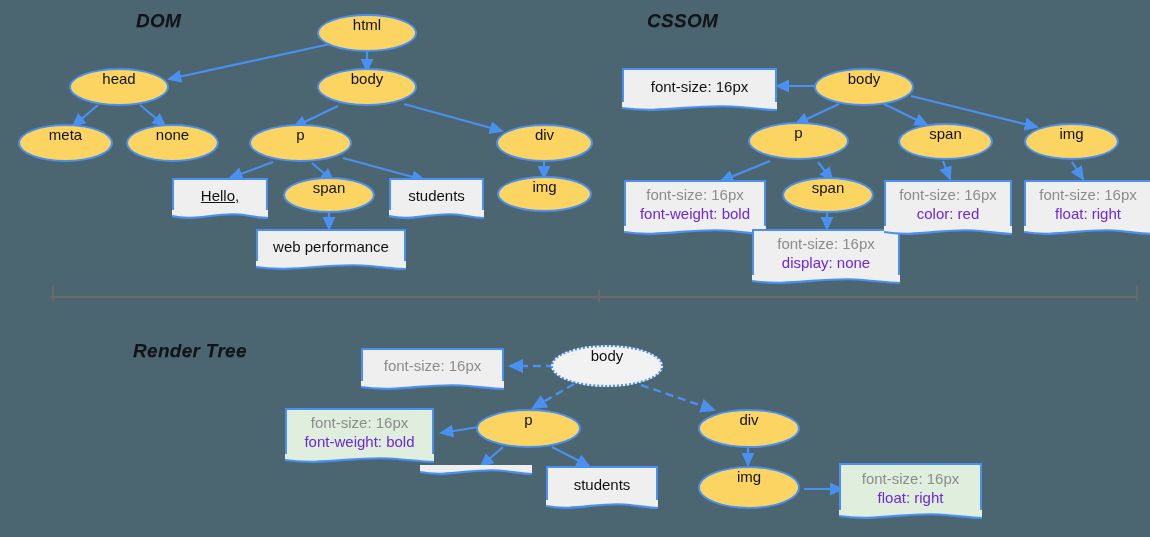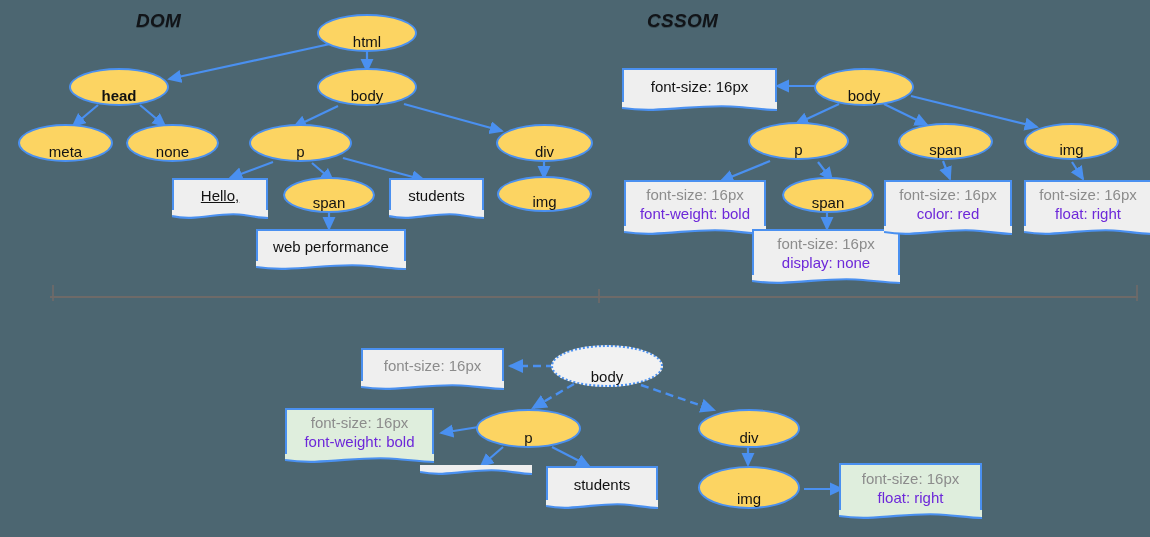--- a/index.html
+++ b/index.html
@@ -15,21 +15,21 @@
     position:absolute;
     font-family:"Liberation Sans", sans-serif;
     font-weight:bold; font-style:italic;
     font-size:19px; color:#111418;
     letter-spacing:0.3px;
     white-space:nowrap;
     text-shadow:0 1px 0 rgba(0,0,0,0.25);
   }
   .node {
     position:absolute;
-    display:flex; align-items:flex-end; justify-content:center;
+    display:flex; align-items:flex-start; justify-content:center;
     box-sizing:border-box;
     border-radius:50%;
     background:#fcd462;
     border:2px solid #4a90f0;
     color:#121212;
     font-size:15px;
     white-space:nowrap;
   }
   .node.ghost {
     background:#f2f2f2;
@@ -102,30 +102,31 @@
     </g>
     <g stroke="#4a90f0" stroke-width="2.4" fill="none" stroke-dasharray="8,5" marker-end="url(#arrow)">
       <line x1="548" y1="366" x2="504" y2="366"></line>
       <line x1="568" y1="384" x2="527" y2="408"></line>
       <line x1="635" y1="385" x2="708" y2="410"></line>
     </g>
   </svg>
 
   <div class="section-title" style="left:130px; top:10px;">DOM</div>
   <div class="section-title" style="left:641px; top:10px;">CSSOM</div>
+  <div class="section-title" style="left:127px; top:340px;">Render Tree</div>
 
   <div class="divider" style="left:44px; top:296px; width:1088px; height:2px;"></div>
   <div class="divider" style="left:46px; top:285px; width:2px; height:16px; opacity:.85;"></div>
   <div class="divider" style="left:592px; top:289px; width:2px; height:14px; opacity:.85;"></div>
   <div class="divider" style="left:1130px; top:285px; width:2px; height:16px; opacity:.85;"></div>
 
   <div class="node" style="left:311px; top:14px; width:100px; height:38px;">
     <span>html</span>
   </div>
-  <div class="node" style="left:63px; top:68px; width:100px; height:38px;font-weight:bold;">
+  <div class="node" style="left:63px; top:68px; width:100px; height:38px;">
     <span>head</span>
   </div>
   <div class="node" style="left:311px; top:68px; width:100px; height:38px;">
     <span>body</span>
   </div>
   <div class="node" style="left:12px; top:124px; width:95px; height:38px;">
     <span>meta</span>
   </div>
   <div class="node" style="left:120px; top:124px; width:93px; height:38px;">
     <span>none</span>

